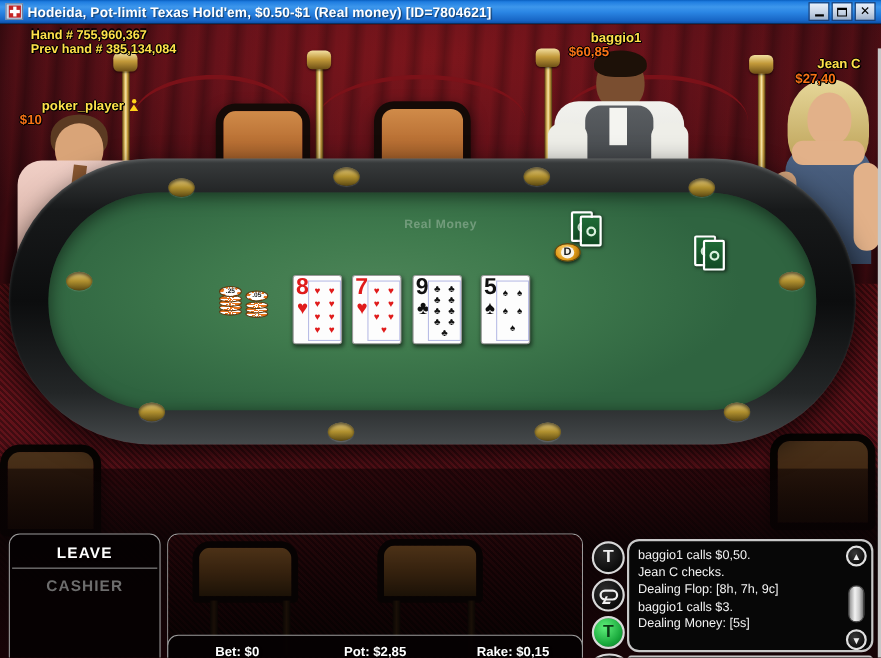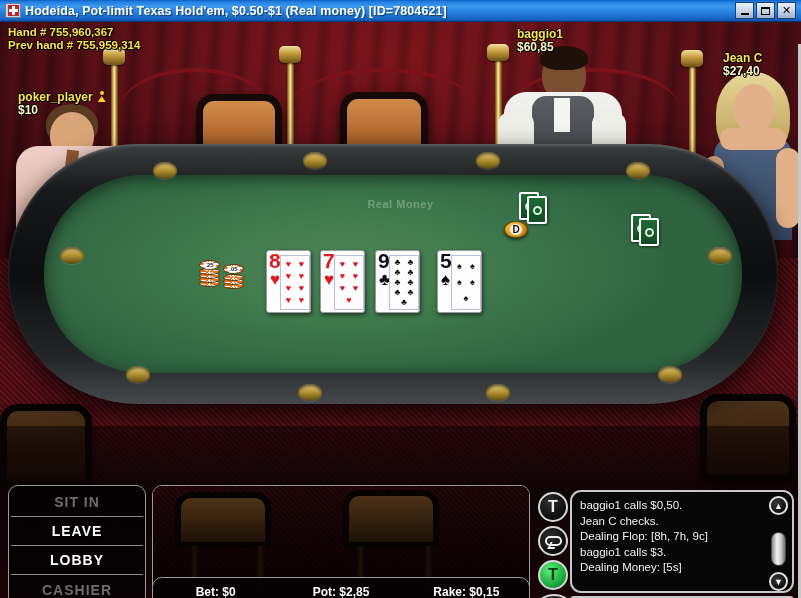--- a/index.html
+++ b/index.html
@@ -128,23 +128,24 @@
     position:absolute; width:24px; height:17px; border-radius:50%;
     background:linear-gradient(to bottom,#e8cf84 0%,#b0902f 50%,#5d4a13 100%);
     box-shadow:inset 0 2px 3px rgba(0,0,0,.6), 0 1px 1px rgba(255,255,255,.15);
   }
 
   
   .nameplate { position:absolute; line-height:13px; white-space:nowrap; }
   .nameplate .nm {
     color:#ffe14a; font-size:12px; font-weight:bold;
     text-shadow: -1px 0 #000, 0 -1px #000, 1px 0 #000, 0 1px #000, 1px 1px #000;
+    margin-left: 20px;
   }
   .nameplate .amt {
-    color:#fef9c3; font-size:12px; font-weight:bold;
+    color:#f97316; font-size:12px; font-weight:bold;
     text-shadow: -1px 0 #000, 0 -1px #000, 1px 0 #000, 0 1px #000, 1px 1px #000;
   }
   .sit-icon {
     display:inline-block; width:8px; height:11px; vertical-align:-1px; margin-left:5px;
     position:relative;
   }
   .sit-icon:before { content:""; position:absolute; left:2px; top:0; width:4px; height:4px; border-radius:50%; background:#ffd11a; }
   .sit-icon:after  { content:""; position:absolute; left:0; top:5px; width:8px; height:6px; background:#ffd11a; clip-path: polygon(50% 0,100% 100%,0 100%); }
 
   
@@ -525,27 +526,25 @@
       <div class="nm">baggio1</div>
       <div class="amt">$60,85</div>
     </div>
     <div class="nameplate" style="left:723px; top:30px;">
       <div class="nm">Jean C</div>
       <div class="amt">$27,40</div>
     </div>
 
     <div class="nameplate" style="left:8px; top:4px;">
       <div class="nm" style="font-size:11.5px;">Hand # 755,960,367</div>
-      <div class="nm" style="font-size:11.5px;">Prev hand # 755,959,314</div>
+      <div class="nm" style="font-size:11.5px;">Prev hand # 385,134,084</div>
     </div>
 
     <div class="panel" id="action-panel">
-      <div class="act-btn disabled">SIT IN</div>
       <div class="act-btn">LEAVE</div>
-      <div class="act-btn">LOBBY</div>
       <div class="act-btn disabled">CASHIER</div>
     </div>
 
     <div class="panel" id="seats-panel">
       <div class="seatimg"></div>
       <div class="mini-chair" style="left:22px; top:6px; width:96px; height:56px;"></div>
       <div class="mini-leg" style="left:38px; top:60px; height:50px;"></div>
       <div class="mini-leg" style="left:104px; top:60px; height:50px;"></div>
       <div class="mini-chair" style="left:190px; top:4px; width:96px; height:58px;"></div>
       <div class="mini-leg" style="left:204px; top:60px; height:50px;"></div>

